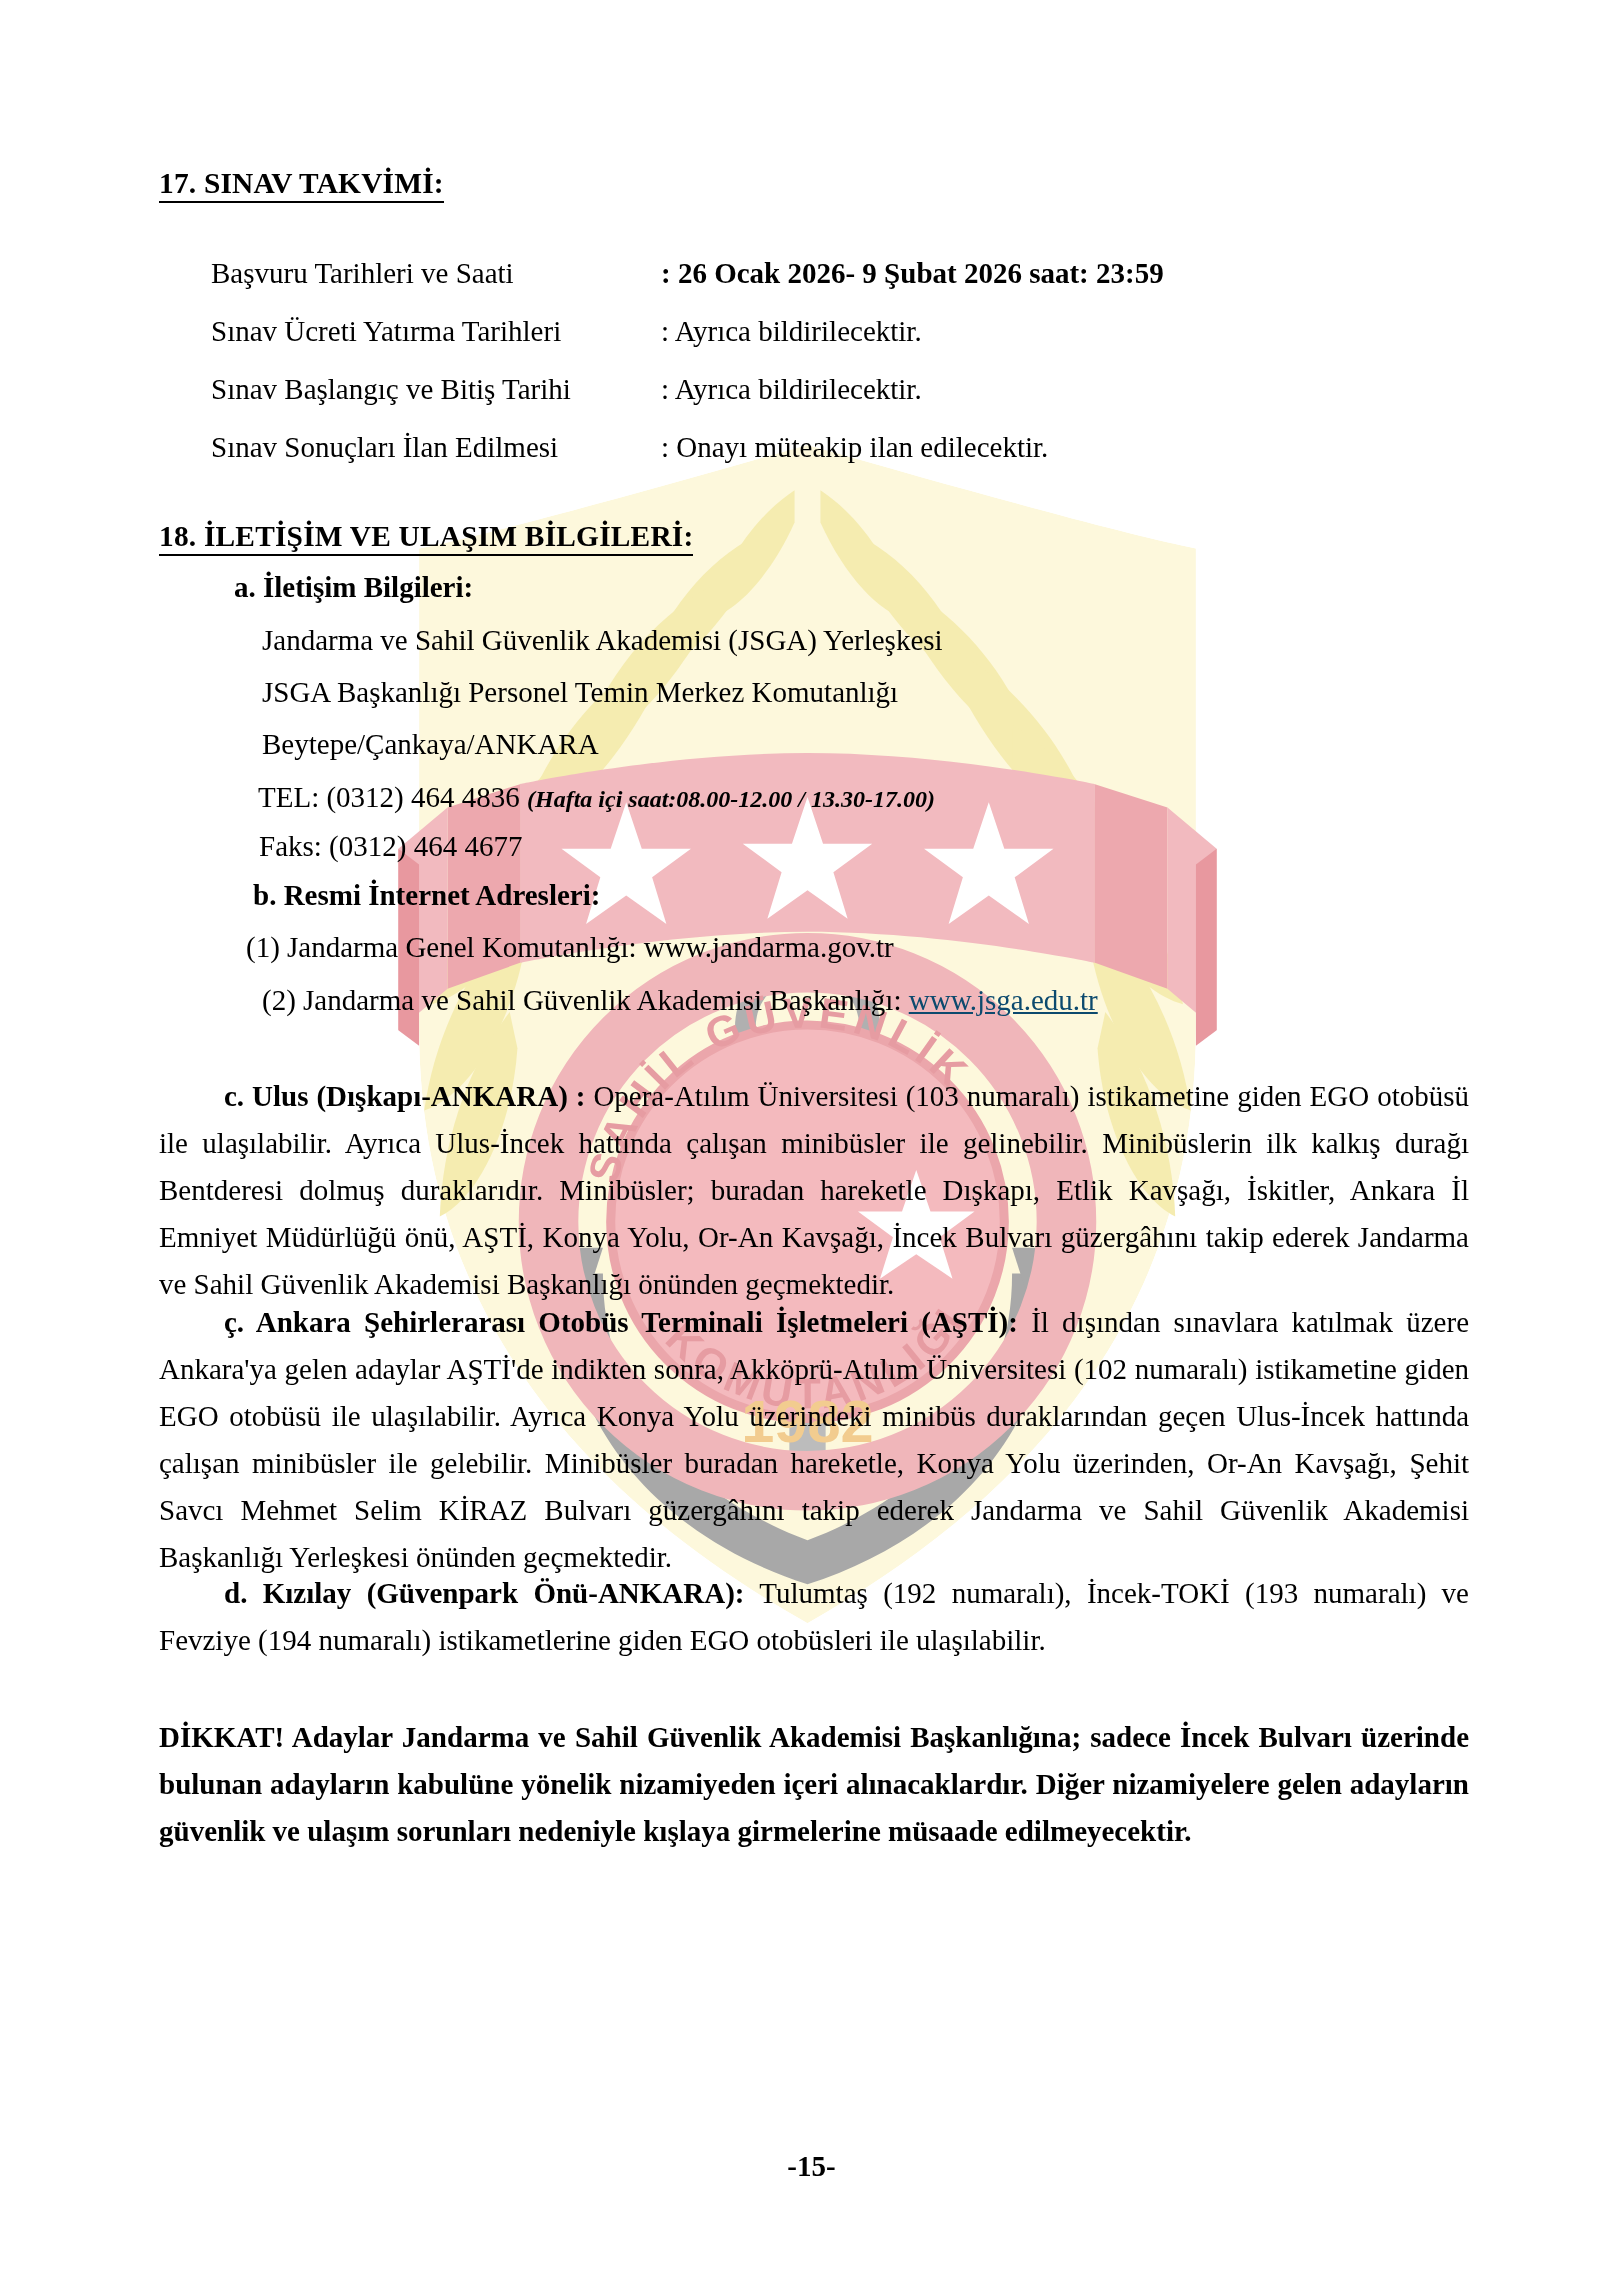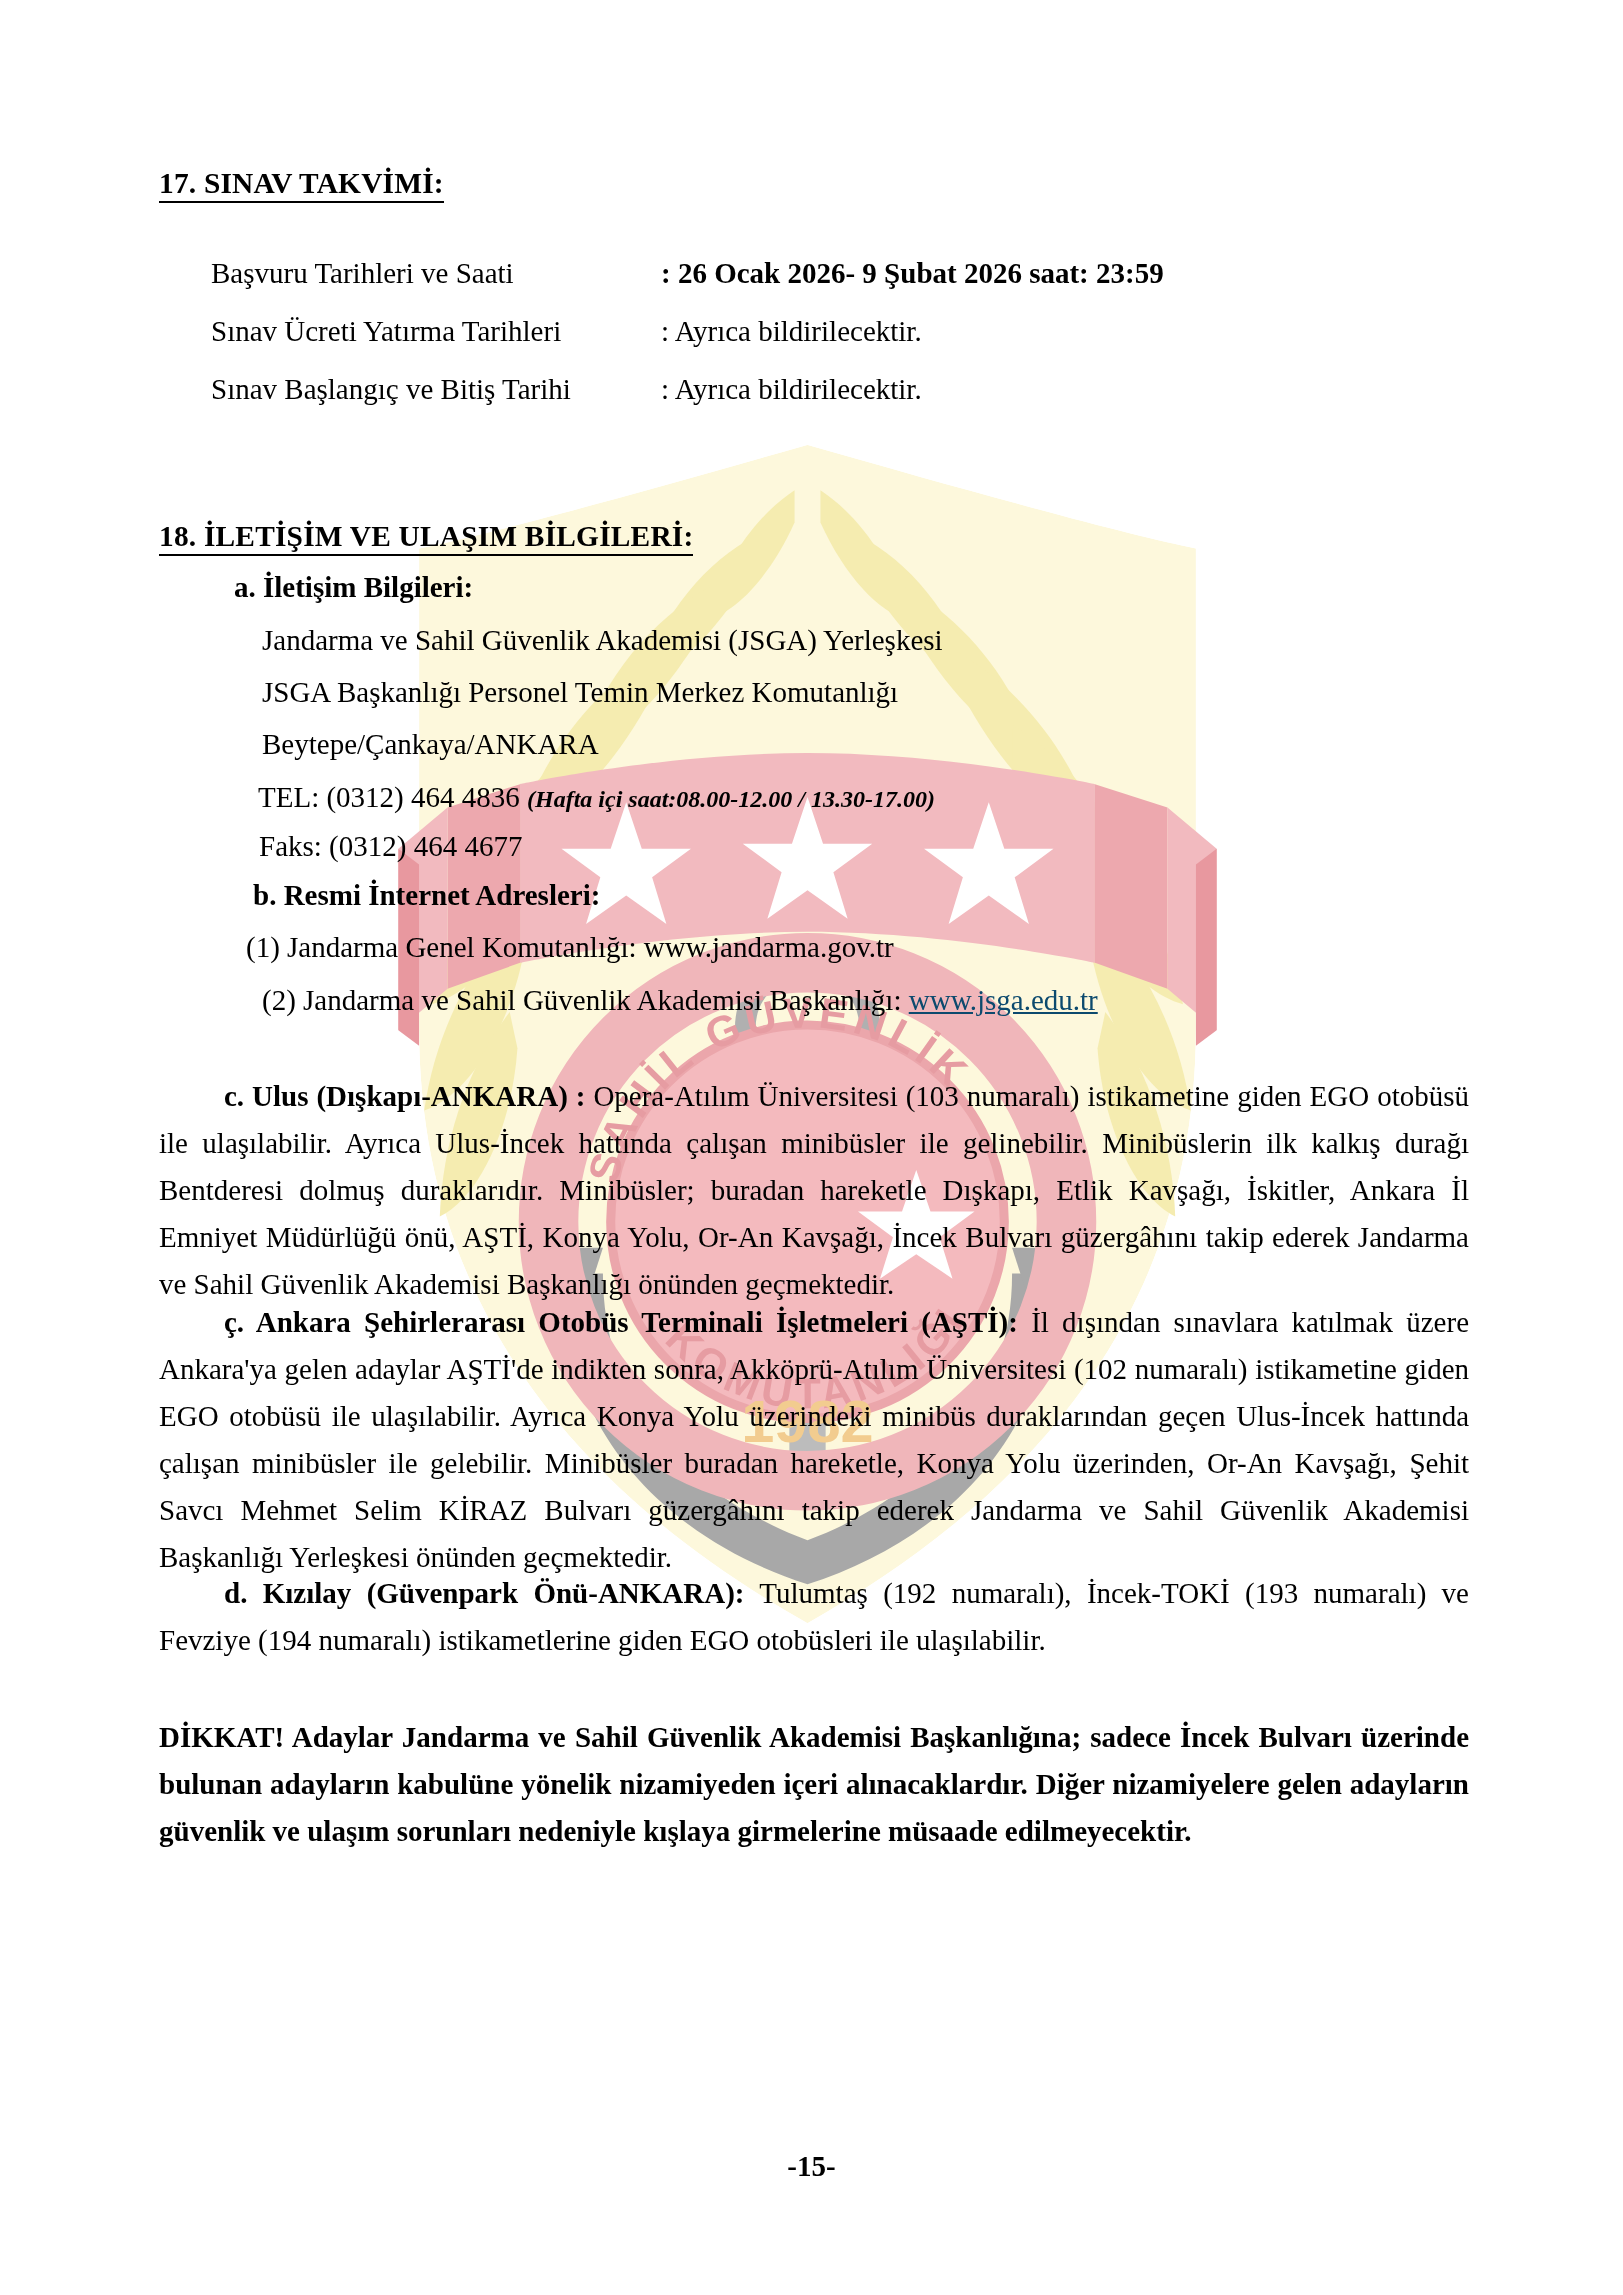--- a/index.html
+++ b/index.html
@@ -222,20 +222,24 @@
         <div class="sched-value bold">: 26 Ocak 2026- 9 Şubat 2026 saat: 23:59</div>
       </div>
       <div class="sched-row">
         <div class="sched-label">Sınav Ücreti Yatırma Tarihleri</div>
         <div class="sched-value">: Ayrıca bildirilecektir.</div>
       </div>
       <div class="sched-row">
         <div class="sched-label">Sınav Başlangıç ve Bitiş Tarihi</div>
         <div class="sched-value">: Ayrıca bildirilecektir.</div>
       </div>
+      <div class="sched-row">
+        <div class="sched-label">Sınav Sonuçları İlan Edilmesi</div>
+        <div class="sched-value">: Onayı müteakip ilan edilecektir.</div>
+      </div>
     </div>
 
     <div class="sec-head" style="left:159px; top:520px;">
       <span class="ul">
         <span>18.</span>
         <span>İLETİŞİM VE ULAŞIM BİLGİLERİ:</span>
       </span>
     </div>
 
     <div class="sub-head" style="left:234px; top:571px;">a. İletişim Bilgileri:</div>

